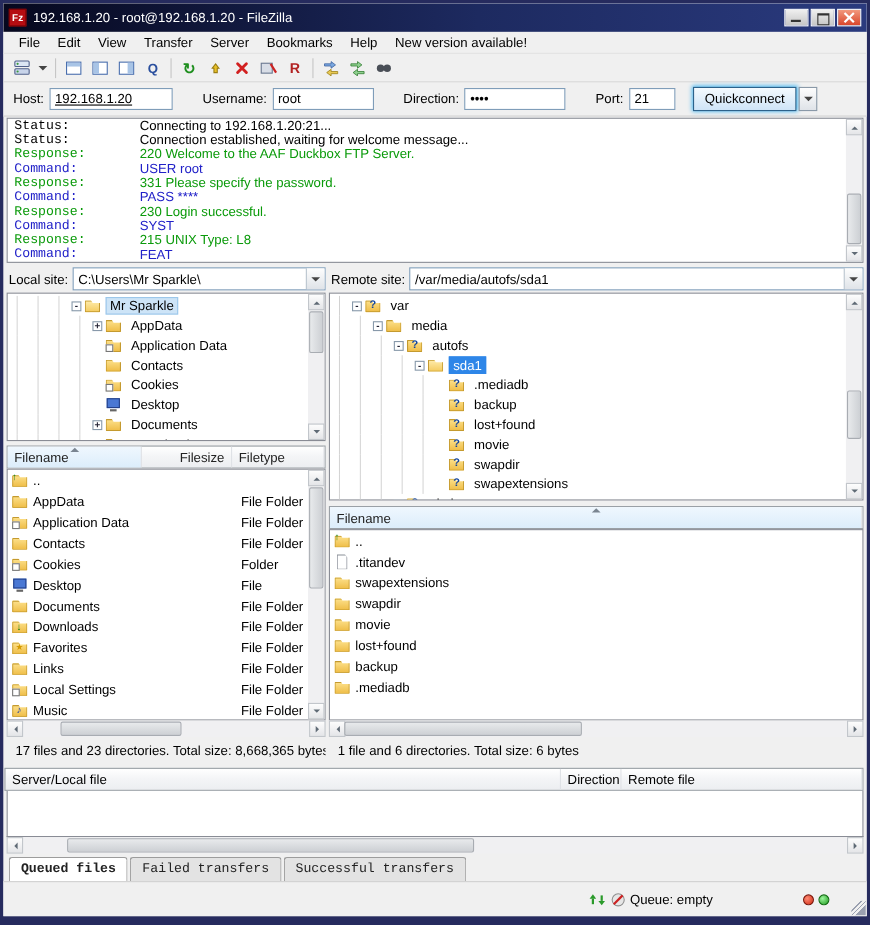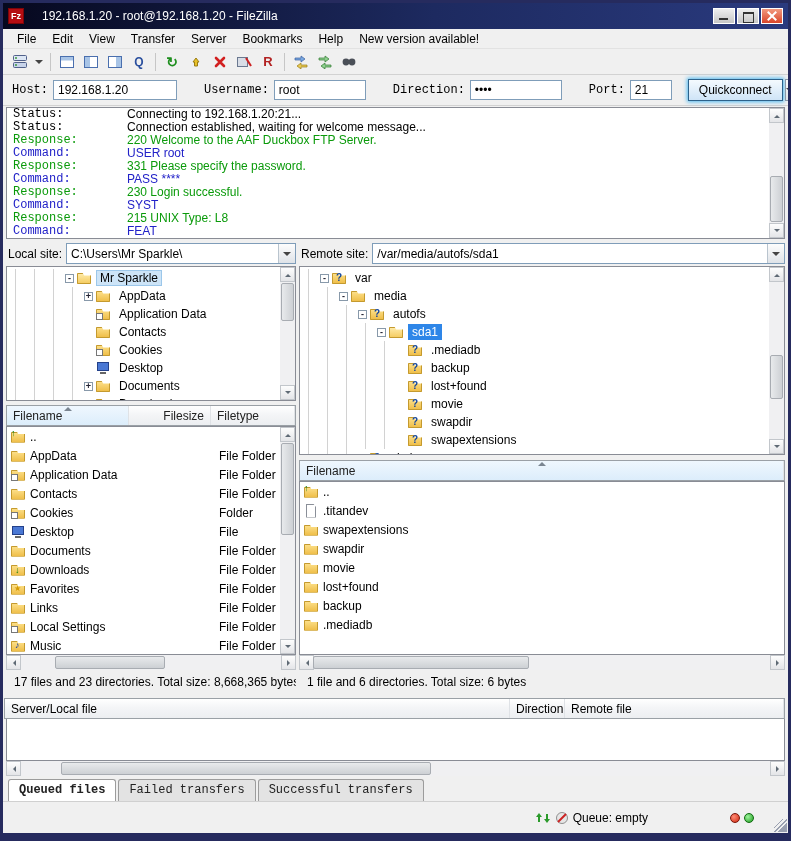--- a/index.html
+++ b/index.html
@@ -3,21 +3,21 @@
 <meta charset="utf-8">
 <style>
   * { margin:0; padding:0; box-sizing:border-box; }
   html,body { width:791px; height:841px; }
   body { font-family:"Liberation Sans", sans-serif; font-size:12px; color:#000; background:#262b5e; }
 
   .window { position:relative; width:791px; height:841px; border:3px solid #262b5e; border-bottom-width:8px; background:#f0f0f0; overflow:hidden; }
   .window > div { position:absolute; }
 
   
-  .titlebar { top:0; left:0; right:0; height:26px; background:linear-gradient(90deg,#06081e,#1d2a60 55%,#2a3a7e); display:flex; align-items:center; padding:0 5px; gap:18px; color:#fff; }
+  .titlebar { top:0; left:0; right:0; height:26px; background:linear-gradient(90deg,#06081e,#1d2a60 55%,#2a3a7e); display:flex; align-items:center; padding:0 5px; gap:6px; color:#fff; }
   .appicon { width:16px; height:16px; background:#b50d12; border:1px solid #7d0508; color:#fff; font:bold 9px/14px "Liberation Sans",sans-serif; text-align:center; flex:none; }
   .title { flex:1; white-space:nowrap; overflow:hidden; }
   .winbtns { display:flex; gap:2px; }
   .winbtn { width:22px; height:16px; border:1px solid #fff; background:linear-gradient(#efefef,#c6c6c6); position:relative; }
   .winbtn.min::after { content:""; position:absolute; left:5px; bottom:3px; width:9px; height:2px; background:#333; }
   .winbtn.max::after { content:""; position:absolute; left:5px; top:3px; width:9px; height:8px; border:1px solid #333; border-top-width:2px; }
   .winbtn.close { background:linear-gradient(#f2997e,#d9452a); }
   .winbtn.close::before, .winbtn.close::after { content:""; position:absolute; left:4px; top:6px; width:12px; height:2px; background:#fff; }
   .winbtn.close::before { transform:rotate(45deg); }
   .winbtn.close::after { transform:rotate(-45deg); }
@@ -29,24 +29,24 @@
   .tbtn { width:24px; height:22px; display:flex; align-items:center; justify-content:center; flex:none; }
   .tbtn.narrow { width:14px; }
   .tsep { width:1px; height:18px; background:#c6c6c6; margin:0 4px; flex:none; }
   .dd-arrow { width:0; height:0; border:4px solid transparent; border-top-color:#444; margin-top:4px; }
   .glyph-green { color:#1f8f1f; font-weight:bold; font-size:14px; }
   .glyph-red { color:#b22222; font-weight:bold; font-size:13px; }
   .glyph-blue { color:#2a4f9e; font-weight:bold; font-size:12px; }
 
   
   .quickbar { top:72px; left:0; right:0; height:31px; background:#f0f0f0; border-bottom:1px solid #d2d2d2; display:flex; align-items:center; padding-left:7px; }
-  .qlabel { margin:0 5px 0 27px; white-space:nowrap;font-family:Liberation Mono, monospace; }
+  .qlabel { margin:0 5px 0 27px; white-space:nowrap; }
   .qlabel.first { margin-left:2px; }
   .qinput { height:20px; border:1px solid #7f9db9; background:#fff; padding:1px 4px; font:12px "Liberation Sans",sans-serif; }
-  .w-host{width:124px;} .w-user{width:92px;} .w-pass{width:92px;} .w-port{width:42px;}
+  .w-host{width:112px;text-decoration:underline;} .w-user{width:92px;} .w-pass{width:92px;} .w-port{width:42px;}
   .qc-btn { margin-left:16px; height:22px; padding:0 10px; font:12px "Liberation Sans",sans-serif; border:1px solid #2c628b; background:linear-gradient(#f4fafe,#cfe4f7); box-shadow:0 0 4px 1px #4db8f0; cursor:default; }
   .qc-dd { margin-left:2px; width:17px; height:22px; border:1px solid #8a99a8; background:linear-gradient(#fdfdfd,#dfe3e8); display:flex; align-items:center; justify-content:center; }
 
   
   .logpane { top:104px; left:3px; right:3px; height:132px; background:#fff; border:1px solid #898c95; overflow:hidden; }
   .logline { display:flex; height:13px; line-height:13px; white-space:nowrap; }
   .ltype { width:120px; padding-left:6px; flex:none;font-family:Liberation Mono, monospace; }
   .k-status { color:#000; }
   .k-response { color:#0a9a0a; }
   .k-command { color:#2121c8; }

